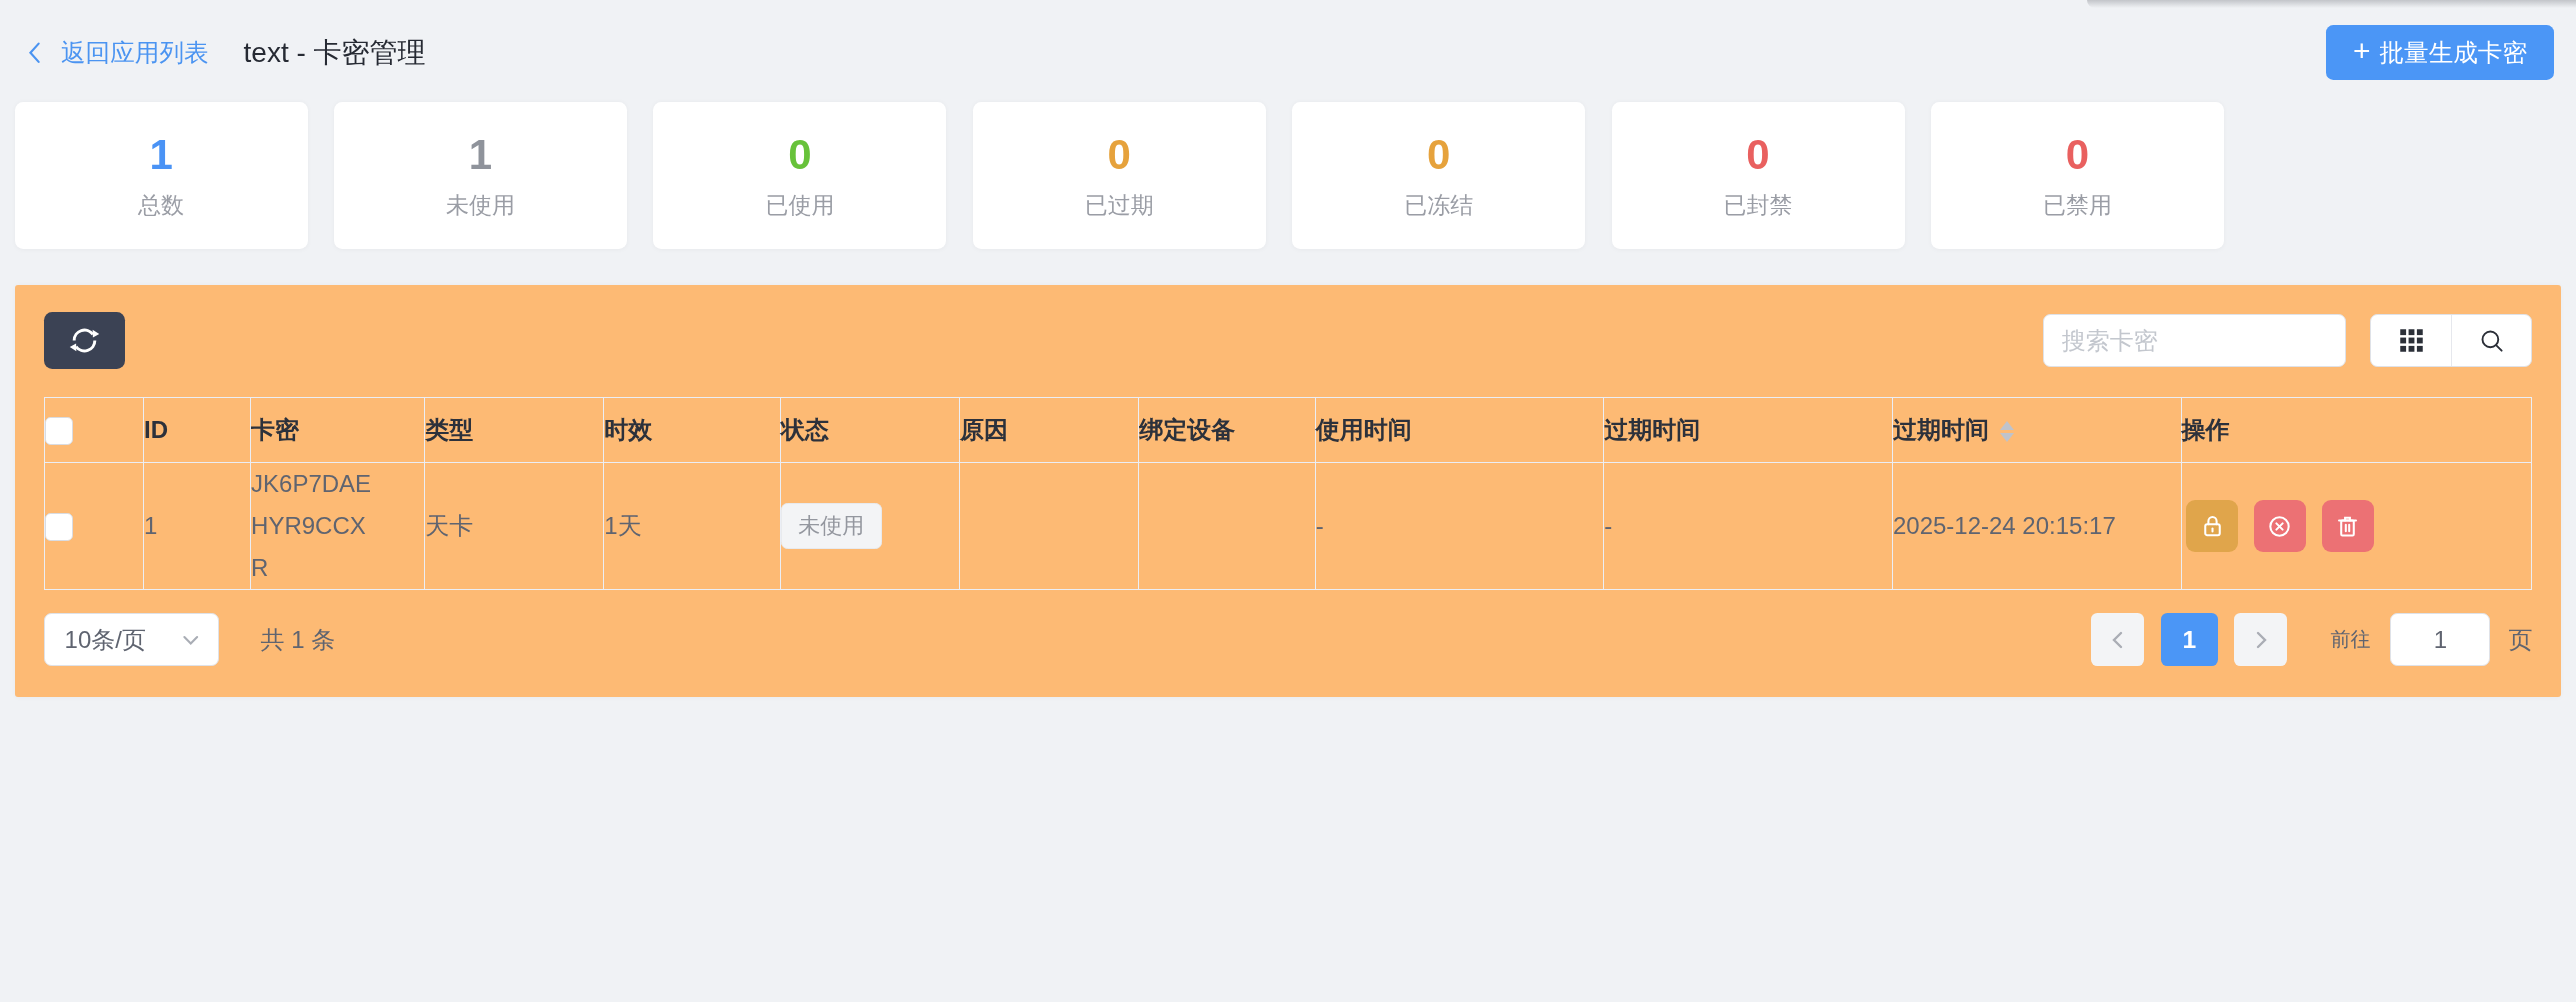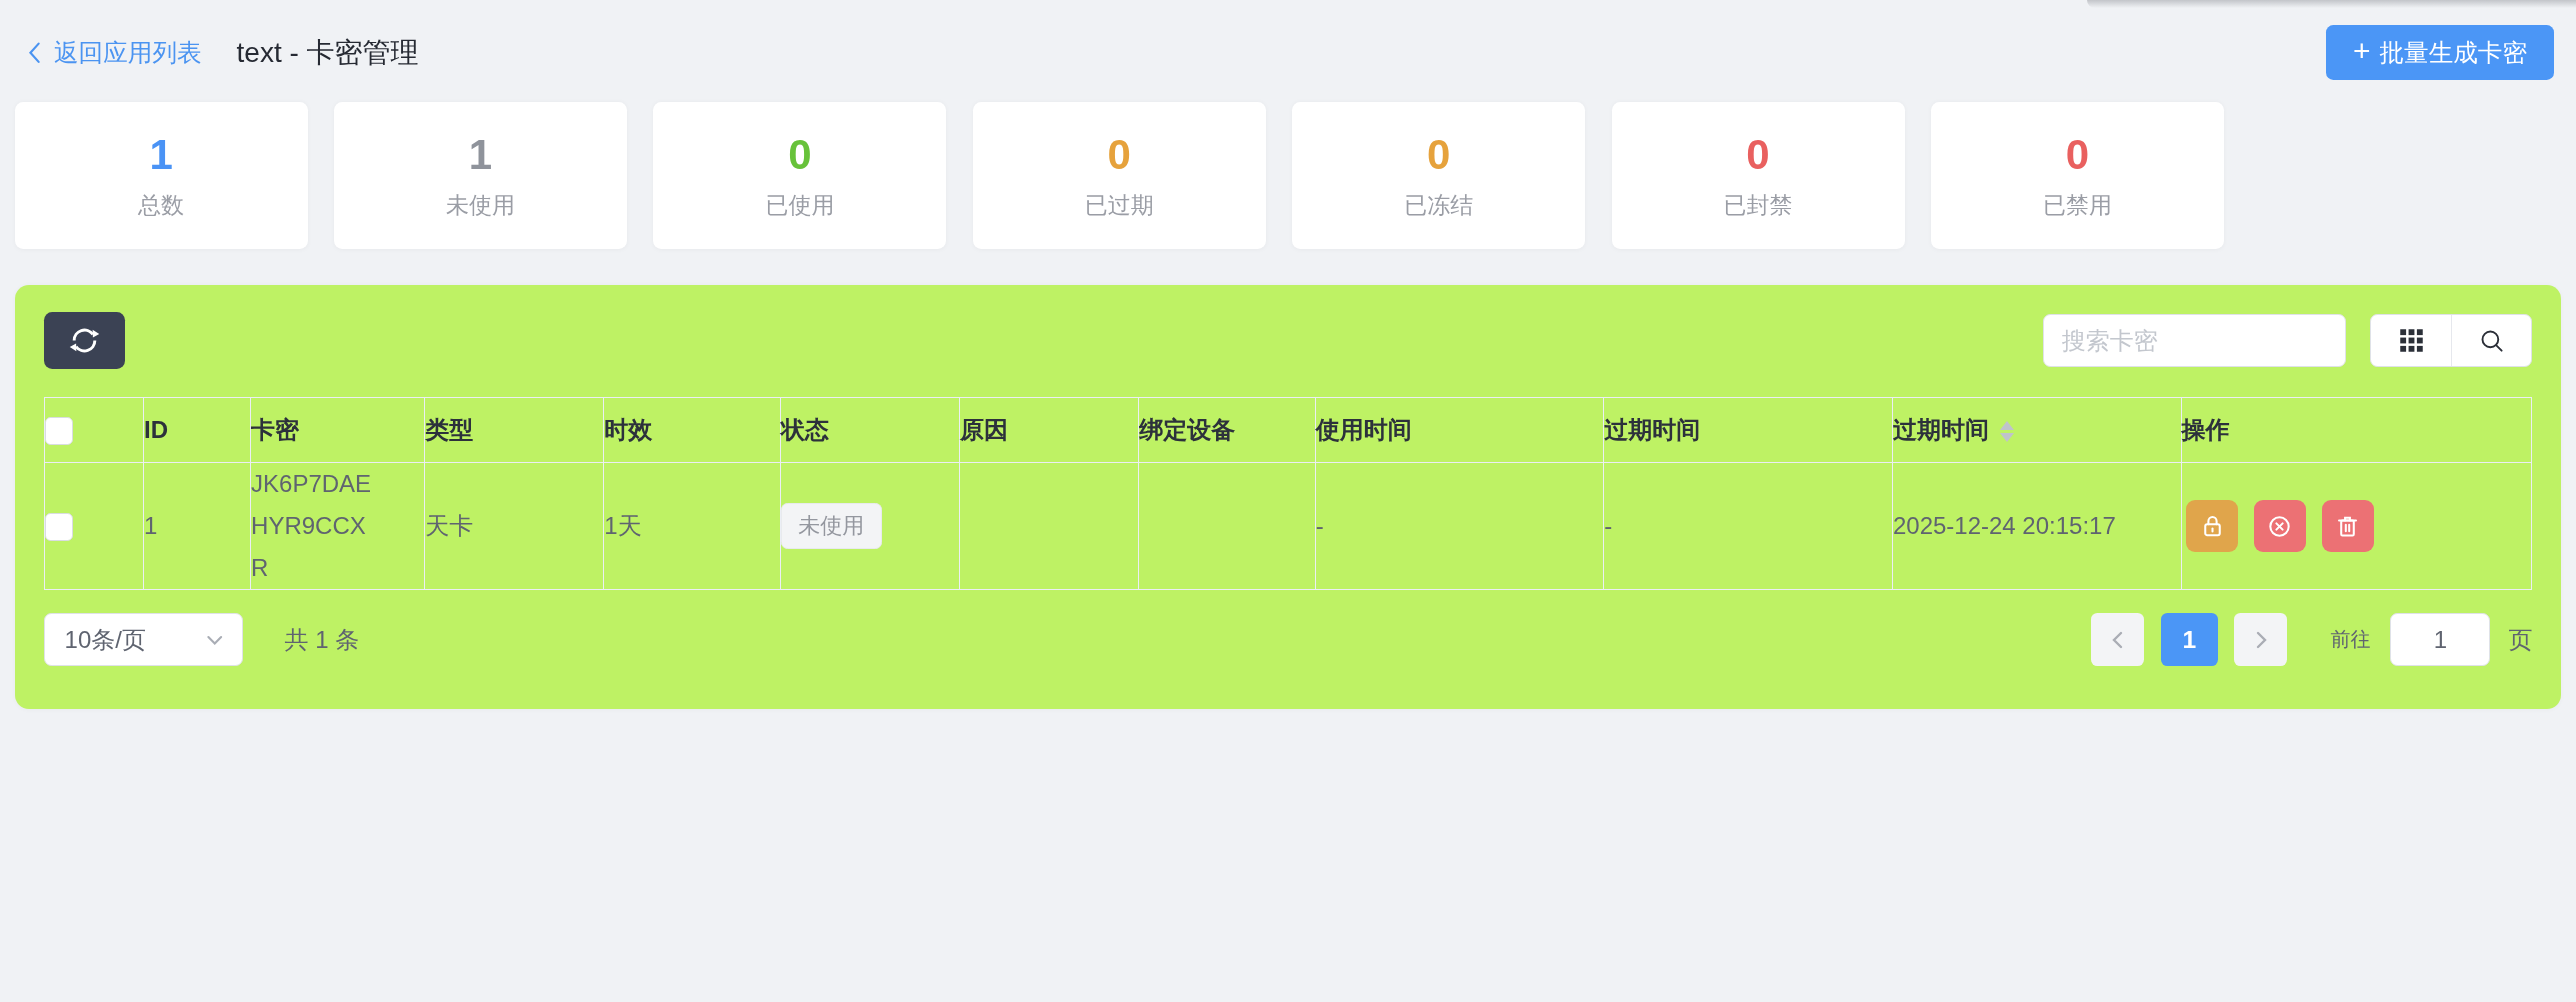--- a/index.html
+++ b/index.html
@@ -5,34 +5,34 @@
   html,body{margin:0;padding:0}
   body{
     width:2576px;height:1003px;background:#f0f2f5;position:relative;overflow:hidden;
     font-family:"Liberation Sans","DejaVu Sans",sans-serif;color:#303133;
   }
   .top-strip{position:absolute;top:0;right:0;width:489px;height:8.2px;
     background:linear-gradient(180deg,rgba(120,123,130,.38),rgba(240,242,245,0));
     border-radius:0 0 0 9px}
   
   .header{display:flex;align-items:center;padding:24px 22px 0 24px;height:57px}
-  .back{display:inline-flex;align-items:center;gap:8px;color:#4b94f1;font-size:24.6px;cursor:pointer;text-decoration:none}
+  .back{display:inline-flex;align-items:center;gap:15px;color:#4b94f1;font-size:24.6px;cursor:pointer;text-decoration:none}
   .title{margin:0 0 0 35px;font-size:28px;font-weight:400;color:#262a33}
   .spacer{flex:1}
   .gen-btn{display:inline-flex;align-items:center;gap:9px;height:55px;padding:0 27px;border:none;
     border-radius:7.3px;color:#fff;font-size:24.6px;font-family:inherit;cursor:pointer}
   .gen-btn .plus{font-size:30px;font-weight:400;line-height:1;margin-top:-2.7px}
   
   .stats{display:flex;gap:26.4px;padding:0 14.6px;margin-top:21px}
   .stat-card{width:293px;height:147px;background:#fff;border-radius:8.2px;display:flex;flex-direction:column;
     align-items:center;justify-content:center;gap:17.3px;box-shadow:0 0.9px 5.5px rgba(0,0,0,.04)}
   .stat-value{font-size:42px;font-weight:700;line-height:1}
   .stat-label{font-size:23px;color:#9a9da5;line-height:1}
   
-  .panel{margin:36px 14.6px 0;background:#bef264;border-radius:14px;padding:27px 29px 43px;box-shadow:0 0.9px 5.5px rgba(0,0,0,.03)}
+  .panel{margin:36px 14.6px 0;background:#fdba74;border-radius:3px;padding:27px 29px 31px;box-shadow:0 0.9px 5.5px rgba(0,0,0,.03)}
   .toolbar{display:flex;align-items:center}
   .refresh{width:81px;height:57px;border:none;border-radius:8.2px;display:flex;align-items:center;justify-content:center;cursor:pointer;padding:0}
   .search-input{width:303px;height:53px;box-sizing:border-box;border:1.4px solid #dfe2e8;border-radius:7.3px;
     padding:0 18px;font-size:24px;font-family:inherit;color:#606266;background:#fff;outline:none}
   .search-input::placeholder{color:#c3c7ce}
   .view-group{display:flex;height:53px;box-sizing:border-box;border:1.4px solid #dfe2e8;border-radius:7.3px;
     margin-left:24.6px;overflow:hidden;background:#fff}
   .view-btn{width:80px;border:none;background:transparent;display:flex;align-items:center;justify-content:center;cursor:pointer;padding:0}
   .view-btn + .view-btn{border-left:1.4px solid #e6e8ed}
   
@@ -44,21 +44,21 @@
   .checkbox{display:inline-block;width:26.4px;height:26.4px;border:1.8px solid #d9dce2;border-radius:5.5px;background:#fff;vertical-align:middle;cursor:pointer}
   .sort{display:inline-flex;flex-direction:column;gap:3.6px;margin-left:11px;vertical-align:middle;cursor:pointer}
   .sort i{display:block;width:0;height:0;border-left:7.3px solid transparent;border-right:7.3px solid transparent}
   .sort .up{border-bottom:9px solid #bfc3cb}
   .sort .down{border-top:9px solid #bfc3cb}
   .badge{display:inline-block;background:#f3f4f6;border:0.9px solid #e8eaee;color:#94979f;font-size:22px;line-height:1;padding:11px 16.4px;border-radius:6.4px}
   .ops{white-space:nowrap}
   .op{display:inline-flex;align-items:center;justify-content:center;width:52px;height:52px;border:none;border-radius:9px;margin:0 4.6px;cursor:pointer;padding:0}
   
   .pagination{display:flex;align-items:center;margin-top:23px}
-  .page-size{display:flex;align-items:center;justify-content:space-between;width:199px;height:53px;box-sizing:border-box;
+  .page-size{display:flex;align-items:center;justify-content:space-between;width:175px;height:53px;box-sizing:border-box;
     border:1.4px solid #dfe2e8;border-radius:7.3px;padding:0 14.6px 0 20px;font-size:24px;color:#5f6470;cursor:pointer;background:#fff}
   .total{margin-left:42px;font-size:24px;color:#5f6470}
   .pg-btn{width:53px;height:53px;border:none;border-radius:6.4px;background:#f3f4f6;display:flex;align-items:center;justify-content:center;margin:0 8.2px;cursor:pointer;padding:0}
   .pg-cur{width:57px;height:53px;border:none;border-radius:6.4px;color:#fff;font-size:24.6px;font-weight:700;
     display:flex;align-items:center;justify-content:center;margin:0 8.2px;cursor:pointer;font-family:inherit}
   .goto-label{margin-left:35px;font-size:20px;color:#5f6470}
   .goto-input{width:100px;height:53px;box-sizing:border-box;border:1.4px solid #dfe2e8;border-radius:7.3px;margin-left:20px;
     text-align:center;font-size:24px;color:#5f6470;font-family:inherit;outline:none;background:#fff}
   .page-unit{margin-left:18px;font-size:24px;color:#5f6470}
   svg{display:block}

